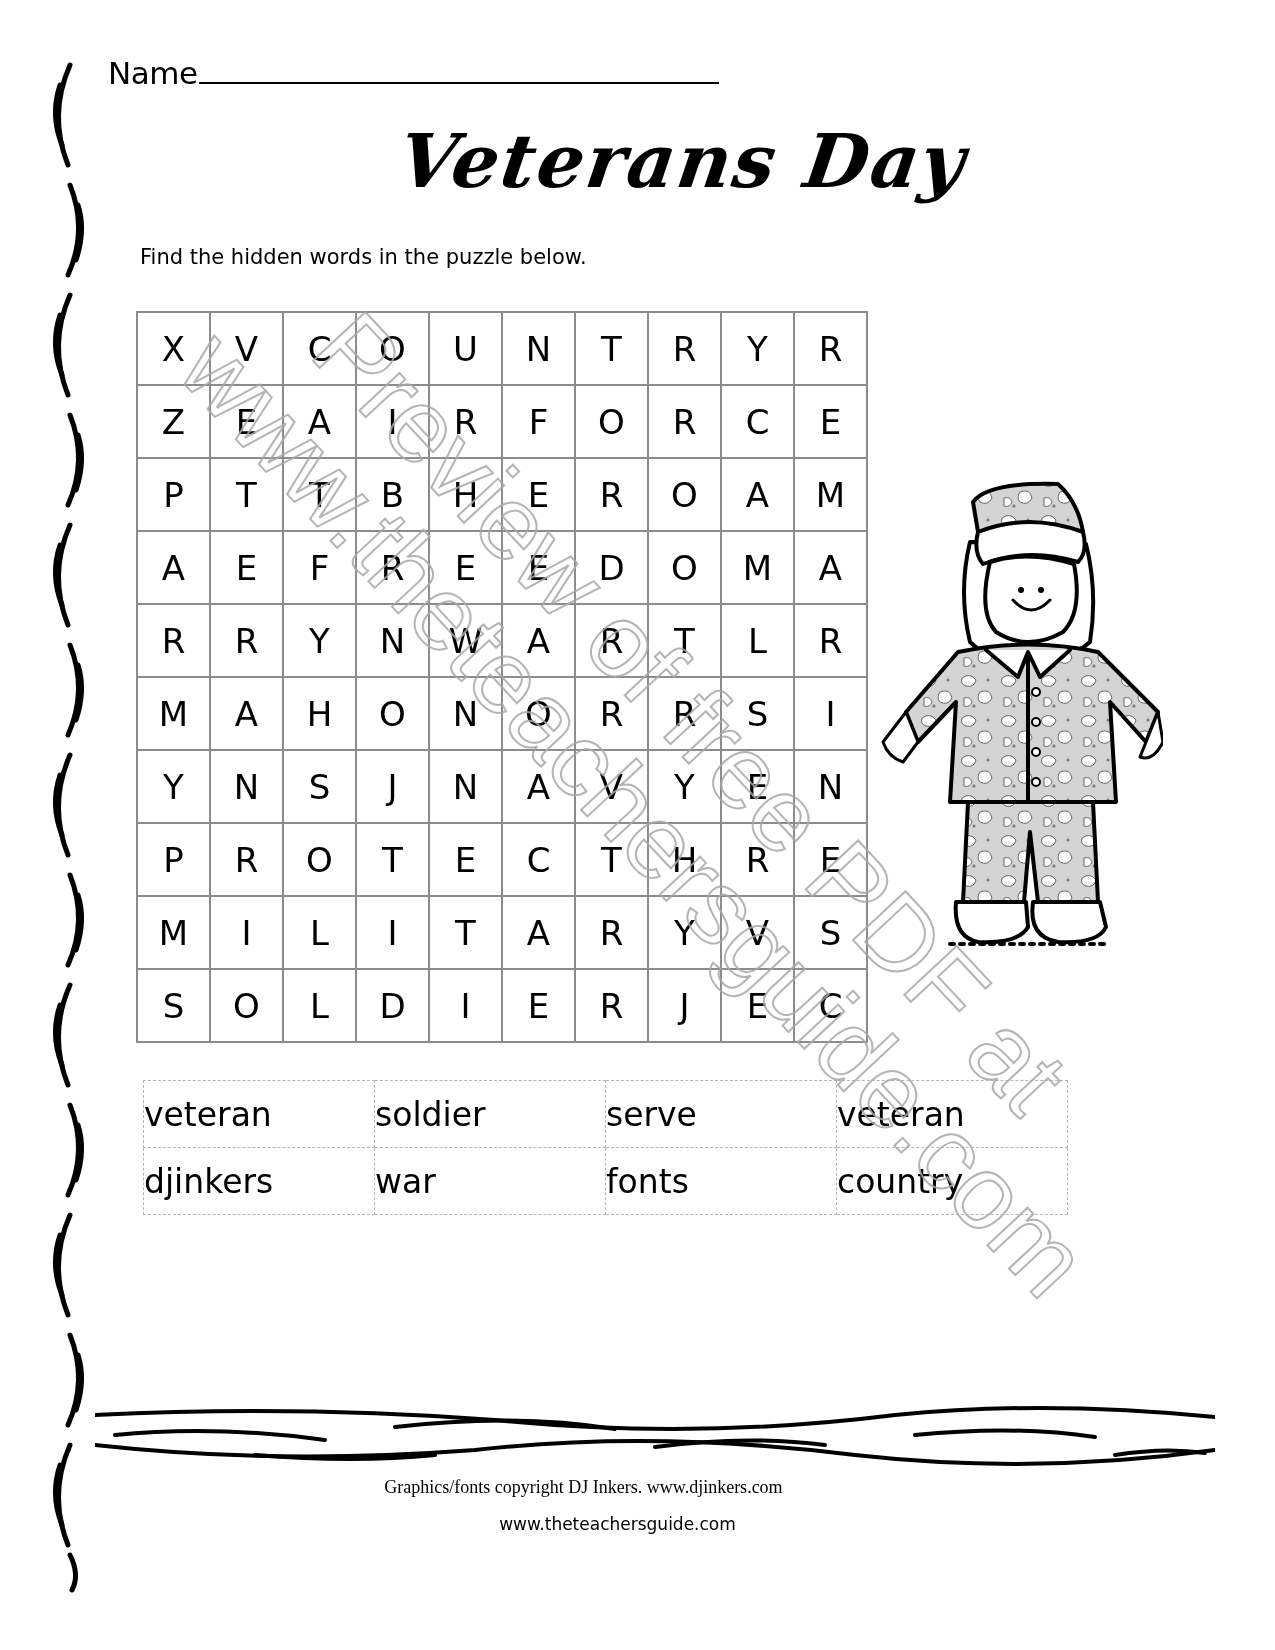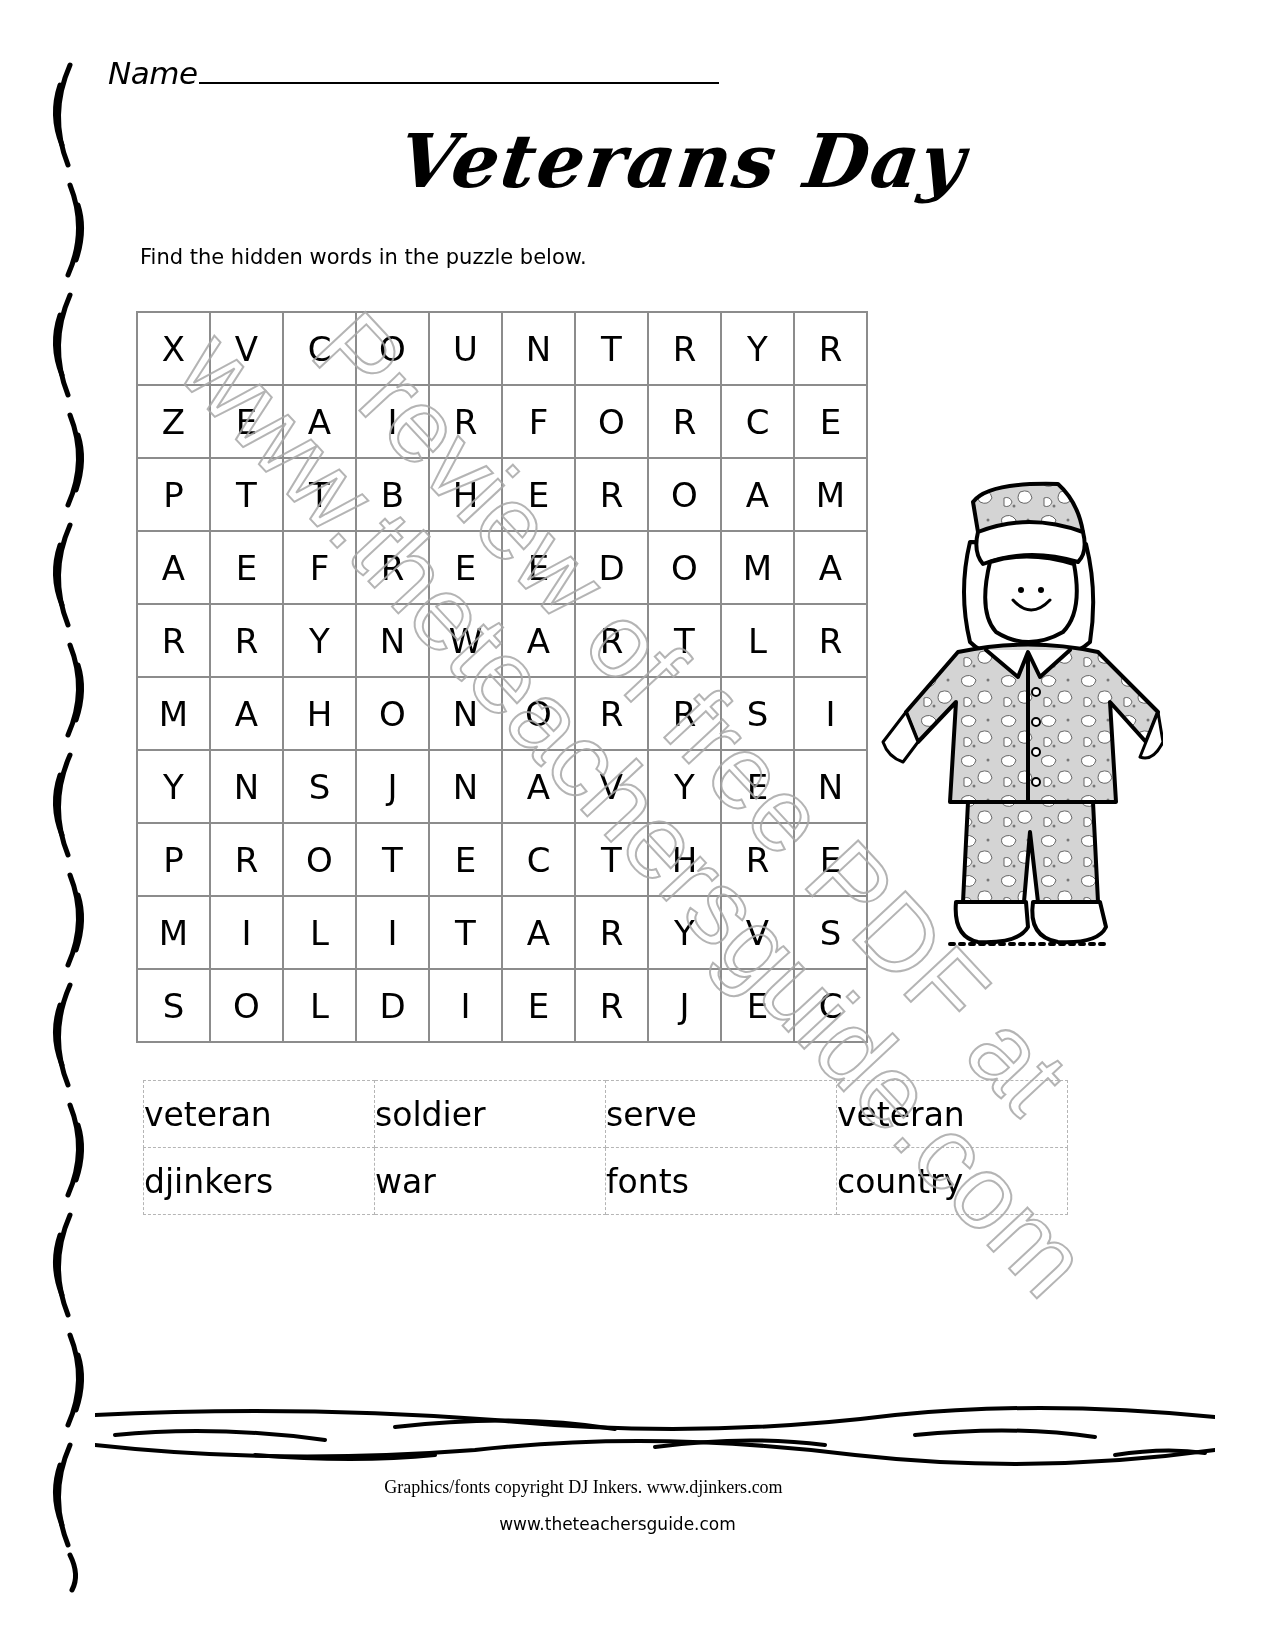--- a/index.html
+++ b/index.html
@@ -3,21 +3,21 @@
   <meta charset="utf-8">
   <style>
     html, body { margin: 0; padding: 0; background: #ffffff; }
     body {
       width: 1275px; height: 1650px; position: relative; overflow: hidden;
       font-family: "DejaVu Sans", sans-serif; color: #000;
     }
     .border-left { position: absolute; left: 40px; top: 55px; width: 60px; height: 1540px; }
     .name-line {
       position: absolute; left: 108px; top: 55px;
-      font-size: 31px; font-family: "DejaVu Sans", sans-serif; letter-spacing: -0.5px; font-style: italic;
+      font-size: 31px; font-family: "DejaVu Sans", sans-serif; letter-spacing: -0.5px;
     }
     .name-underline {
       display: inline-block; width: 520px; border-bottom: 2px solid #000;
       margin-left: 2px; vertical-align: baseline; height: 22px;
     }
     .title {
       position: absolute; left: 400px; top: 118px; width: 520px;
       font-family: "DejaVu Serif", serif; font-style: italic; font-weight: bold;
       font-size: 74px; letter-spacing: 2px; transform: skewX(-8deg);
       white-space: nowrap;

